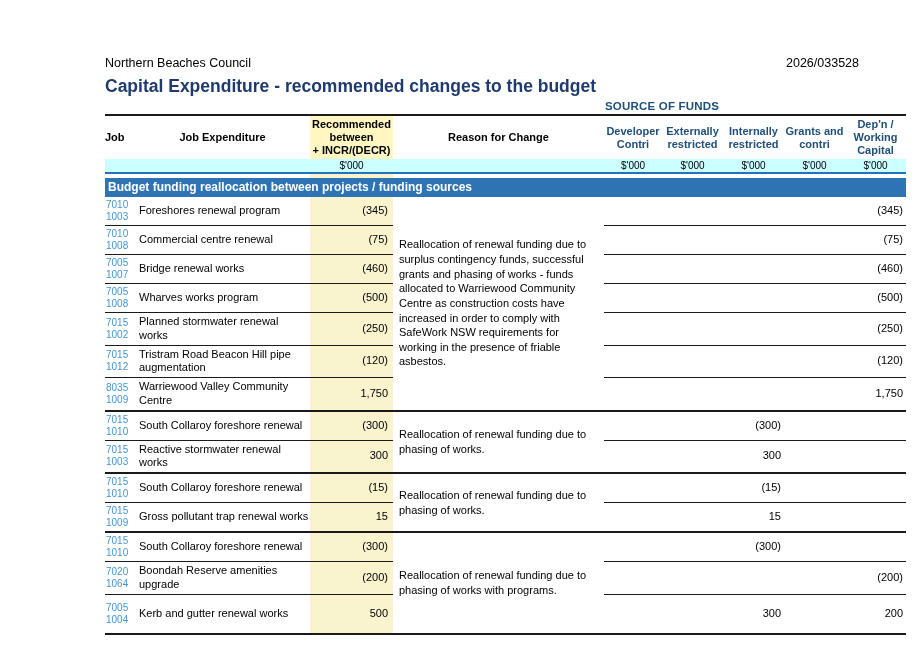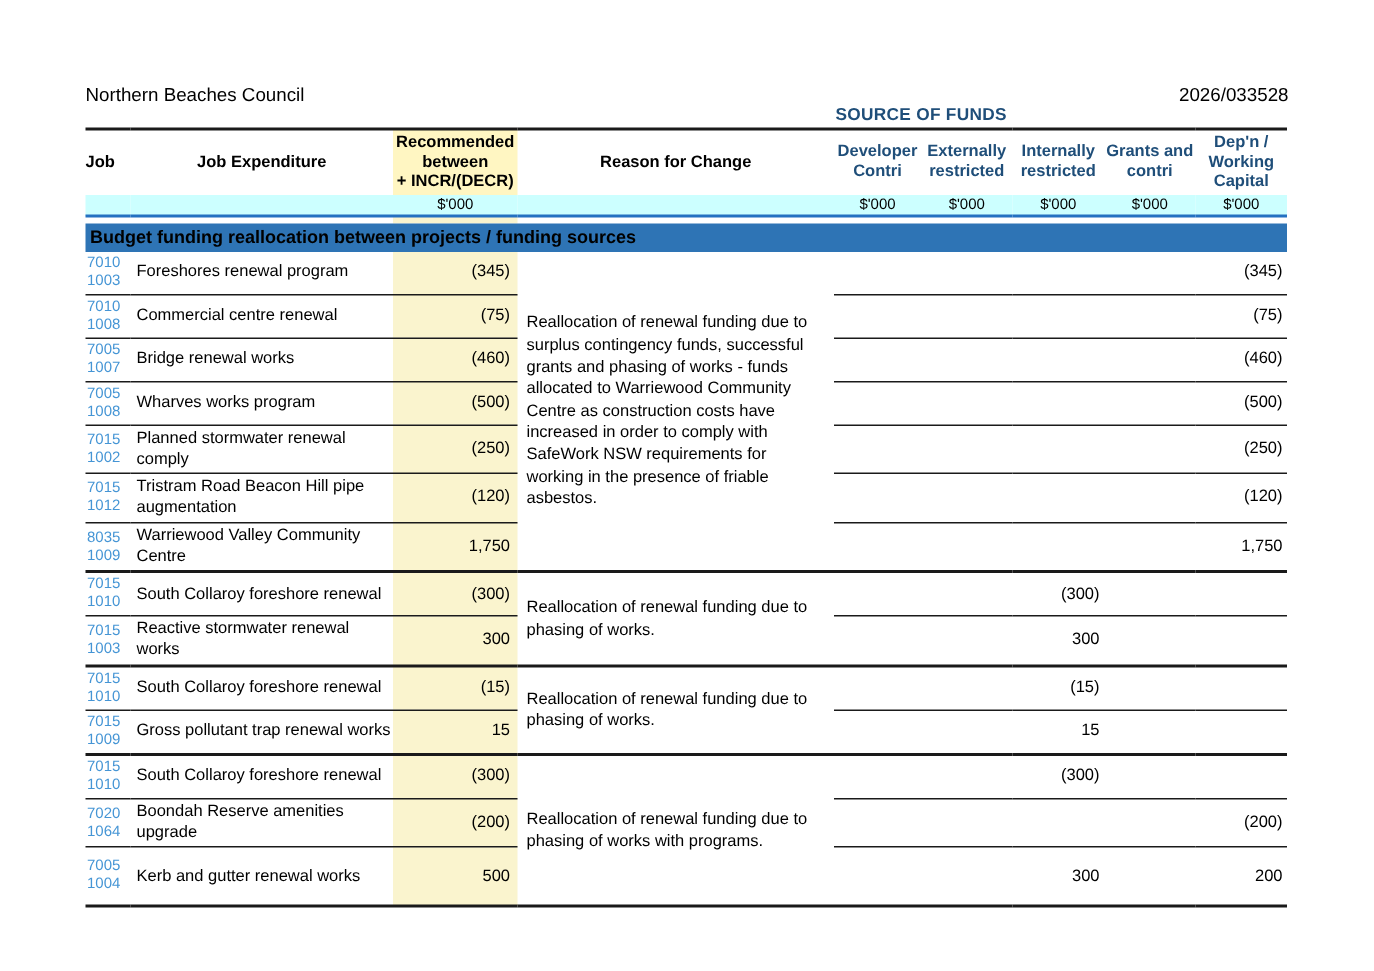--- a/index.html
+++ b/index.html
@@ -13,21 +13,21 @@
     --job-blue:#4595d5;
     --line:#1a1a1a;
   }
   *{box-sizing:border-box;}
   html,body{margin:0;padding:0;}
   body{
     width:916px;height:647px;background:#ffffff;color:#000;
     font-family:"Liberation Sans", sans-serif;
     overflow:hidden;
   }
-  .page{padding:56px 57px 0 57px;}
+  .page{padding:56px 57px 0 57px;margin-left:48px;}
   .doc-meta{display:flex;justify-content:space-between;font-size:12.5px;line-height:1.2;}
   .doc-title{color:var(--title-blue);font-size:17.5px;font-weight:bold;margin:5px 0 4px 0;line-height:1.15;}
   .doc-period{font-size:12.5px;margin-bottom:9px;}
   .sof-row{display:flex;justify-content:flex-end;width:801px;}
   .sof-label{width:301px;text-align:left;color:var(--header-blue);font-weight:bold;font-size:11.5px;padding-bottom:2px;letter-spacing:.2px;}
   table{border-collapse:collapse;table-layout:fixed;width:801px;}
   col.c-job{width:30px;} col.c-desc{width:175px;} col.c-rec{width:83px;}
   col.c-reason{width:211px;}
   col.c-f1{width:58px;} col.c-f2{width:61px;} col.c-f3{width:61px;} col.c-f4{width:61px;} col.c-f5{width:61px;}
   thead th, thead td{border:none;}
@@ -40,21 +40,21 @@
   th.h-desc,th.h-reason{text-align:center;}
   th.h-rec{background:var(--yellow-header);text-align:center;}
   th.h-fund{color:var(--header-blue);text-align:center;font-size:10.5px;}
   tr.units td{
     background:var(--cyan-bg);font-size:10px;text-align:center;height:14px;padding:0;
     border-bottom:2.5px solid var(--rule-blue);
   }
   tr.gap td{height:5px;padding:0;}
   tr.gap td.rec-gap{background:var(--yellow-col);}
   tr.banner td{
-    background:var(--banner-blue);color:#000000;font-weight:bold;font-size:12px;
+    background:var(--banner-blue);color:#ffffff;font-weight:bold;font-size:12px;
     padding:2px 5px 3px 3px;text-align:left;
   }
   tbody td{
     font-size:11px;border-bottom:1px solid var(--line);
     padding:2px 0;vertical-align:middle;line-height:1.25;
   }
   td.job-cell{font-size:10px;color:var(--job-blue);line-height:1.2;padding-left:1px;vertical-align:middle;}
   td.desc-cell{padding-left:4px;padding-right:0;}
   td.rec-cell{background:var(--yellow-col);text-align:right;padding-right:5px;}
   td.reason-cell{
@@ -66,20 +66,21 @@
   tbody tr:last-child td{border-bottom:2.5px solid var(--line);padding-top:7px;padding-bottom:7px;}
 </style>
 </head>
 <body>
 
 <div class="page">
   <div class="doc-meta">
     <span>Northern Beaches Council</span>
     <span>2026/033528</span>
   </div>
+  <div class="doc-title">Capital Expenditure - recommended changes to the budget</div>
 
   <div class="sof-row">
     <div class="sof-label">SOURCE OF FUNDS</div>
   </div>
 
   <table>
     <colgroup>
       <col class="c-job">
         <col class="c-desc">
         <col class="c-rec">
@@ -183,21 +184,21 @@
           <td class="fund-cell"></td>
           <td class="fund-cell"></td>
           <td class="fund-cell"></td>
           <td class="fund-cell">(500)</td>
         </tr>
         <tr>
           <td class="job-cell">
             <div>7015</div>
             <div>1002</div>
           </td>
-          <td class="desc-cell">Planned stormwater renewal comply</td>
+          <td class="desc-cell">Planned stormwater renewal works</td>
           <td class="rec-cell">(250)</td>
           <td class="fund-cell"></td>
           <td class="fund-cell"></td>
           <td class="fund-cell"></td>
           <td class="fund-cell"></td>
           <td class="fund-cell">(250)</td>
         </tr>
         <tr>
           <td class="job-cell">
             <div>7015</div>

